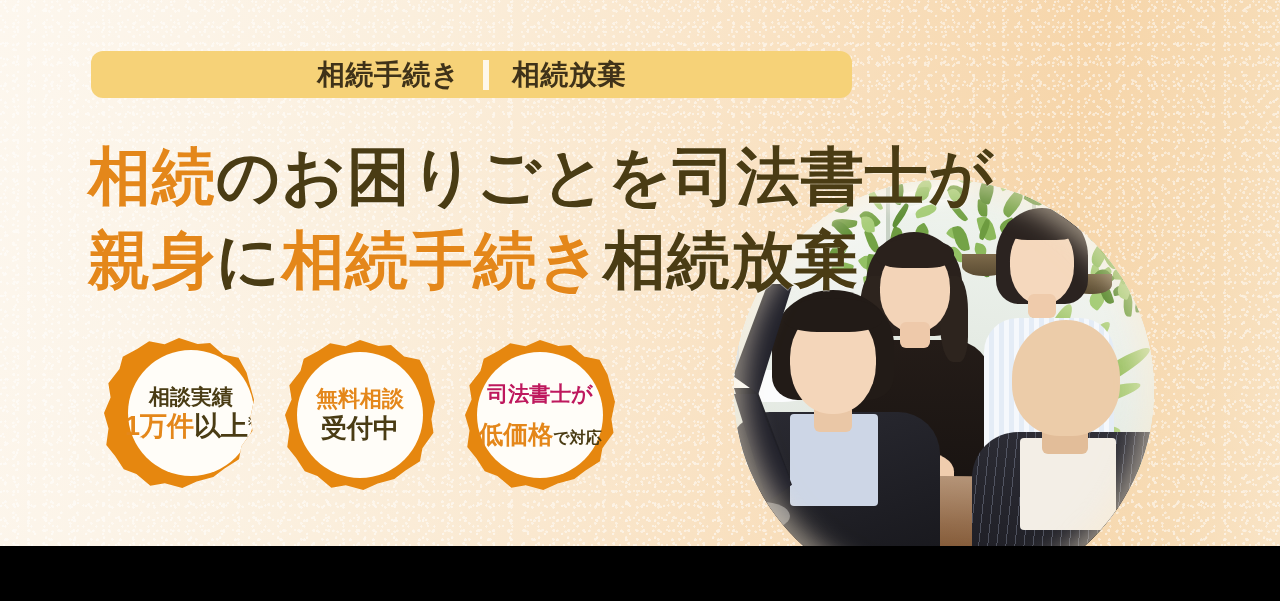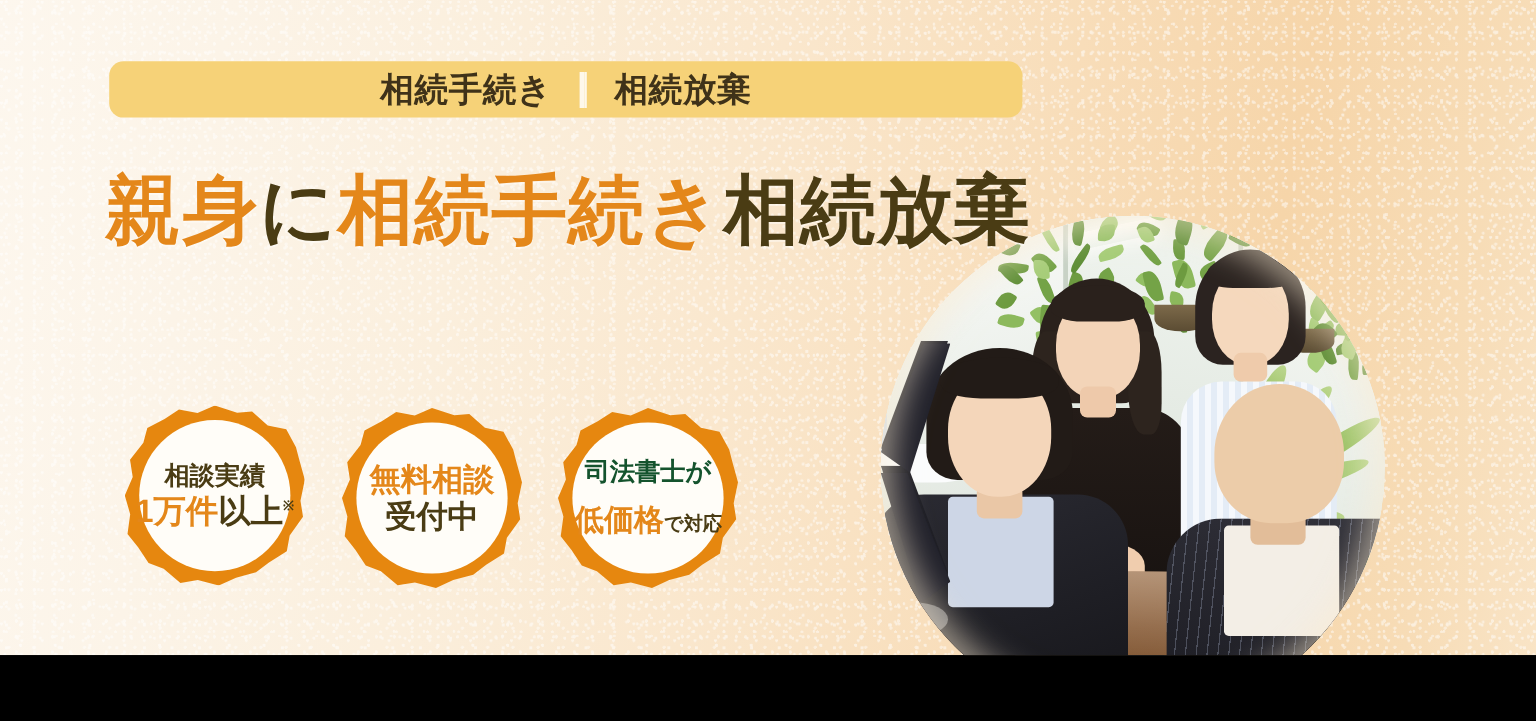--- a/index.html
+++ b/index.html
@@ -284,30 +284,30 @@
   }
   .badge-inner {
     width:126px; height:126px;
     background:#fffdf8;
     border-radius:50%;
     display:flex; flex-direction:column;
     align-items:center; justify-content:center;
     text-align:center;
     line-height:1.12;
   }
-  #badge-1 { left:0px;   top:0px; }
+  #badge-1 { left:0px;   top:0px;justify-content:flex-end; }
   #badge-2 { left:181px; top:2px; }
   #badge-3 { left:361px; top:2px; }
 
   .b-row { white-space:nowrap; font-weight:700; }
   .b-top-1 { font-size:21px; color:#4a3c14; margin-bottom:3px; }
   .b-bot-1 { font-size:27px; }
-  .b-top-2 { font-size:26px; color:#e4871a; margin-bottom:2px; }
+  .b-top-2 { font-size:22px; color:#e4871a; margin-bottom:2px; }
   .b-bot-2 { font-size:26px; color:#4a3c14; }
-  .b-top-3 { font-size:21px; color:#14532d; margin-bottom:15px; }
+  .b-top-3 { font-size:21px; color:#be185d; margin-bottom:15px; }
   .b-bot-3 { font-size:25px; }
   .o { color:#e4871a; }
   .d { color:#4a3c14; }
   .sup { font-size:11px; vertical-align:super; color:#4a3c14; }
   .sm { font-size:16px; color:#4a3c14; }
 
   
   #bottombar {
     position:absolute;
     left:0; top:546px;
@@ -519,20 +519,23 @@
   <div id="tagbar">
     <span class="tag">相続手続き</span>
     <span class="tag-div"></span>
     <span class="tag-div"></span>
     <span class="tag-div"></span>
     <span class="tag">相続放棄</span>
   </div>
 
   <div id="headline">
     <div class="hl-line">
+      <span class="hl-orange">相続</span><span class="hl-dark">のお困りごとを司法書士が</span>
+    </div>
+    <div class="hl-line">
       <span class="hl-orange">親身</span><span class="hl-dark">に</span><span class="hl-orange">相続手続き</span><span class="hl-dark">相続放棄</span>
     </div>
   </div>
 
   <div id="badges">
 
     <div class="badge" id="badge-1">
       <div class="badge-inner">
         <div class="b-row b-top-1">相談実績</div>
         <div class="b-row b-bot-1">

